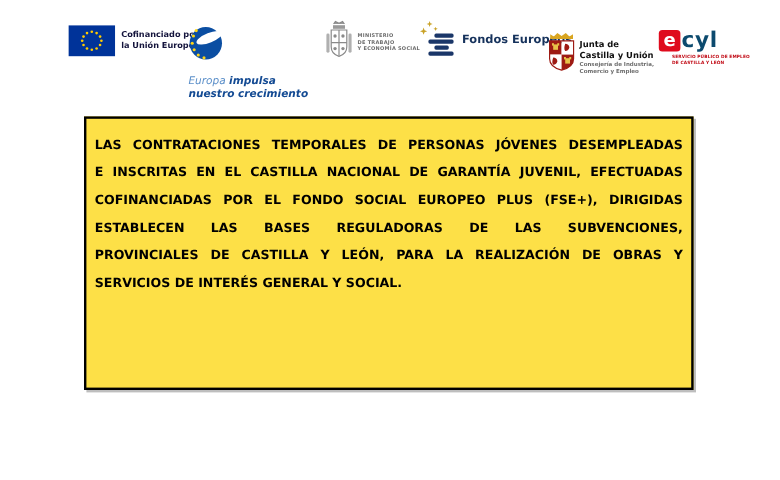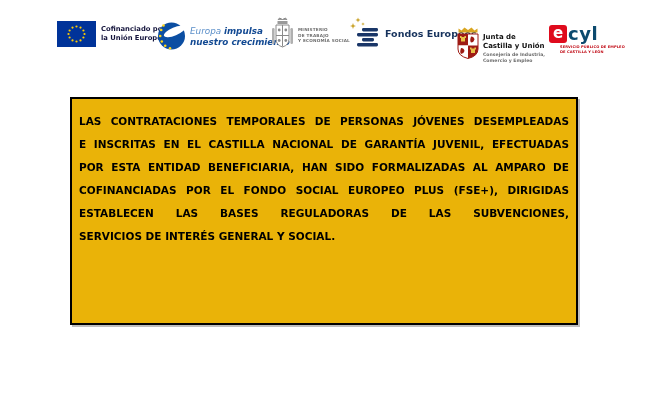--- a/index.html
+++ b/index.html
@@ -6,21 +6,21 @@
   .canvas{position:relative;width:650px;height:400px;background:#ffffff;overflow:hidden;
           font-family:"DejaVu Sans",sans-serif;}
 
   
   .logo{position:absolute;display:flex;align-items:flex-start;}
   .logo svg{flex:0 0 auto;display:block;}
 
   .logo-eu{left:57px;top:21px;gap:5px;}
   .eu-text{margin-top:4px;font-size:6.8px;font-weight:700;color:#14143c;line-height:8.8px;}
 
-  .logo-impulsa{left:157px;top:19px;gap:3px;}
+  .logo-impulsa{left:157px;top:19px;gap:3px;flex-direction:column;}
   .impulsa-text{margin-top:7px;font-style:italic;font-size:8.8px;line-height:11px;color:#134a93;}
   .impulsa-text .w1{color:#5b8fc9;font-weight:400;}
   .impulsa-text .w2{font-weight:700;}
   .impulsa-text .l2{font-weight:700;}
 
   .logo-ministerio{left:271px;top:16px;gap:4px;}
   .min-text{margin-top:11px;font-size:4.2px;line-height:5.6px;color:#6e6e6e;
             letter-spacing:.2px;font-weight:700;}
 
   .logo-fondos{left:349px;top:16px;gap:5px;}
@@ -33,21 +33,21 @@
   .logo-ecyl{left:549px;top:23px;display:block;}
   .ecyl-row{display:flex;align-items:center;gap:1px;}
   .ecyl-box{width:18px;height:18px;background:#df0b1d;border-radius:3px;color:#fff;
             font-weight:700;font-size:15px;line-height:17px;text-align:center;}
   .ecyl-rest{font-size:18px;font-weight:700;color:#0c4a6e;letter-spacing:.5px;}
   .ecyl-sub{margin:1px 0 0 11px;font-size:3.6px;line-height:4.6px;color:#c00813;
             font-weight:700;letter-spacing:.1px;}
 
   
   .notice-box{position:absolute;left:70px;top:97px;width:508px;height:228px;
-              box-sizing:border-box;border:2px solid #000;background:#eab308;
+              box-sizing:border-box;border:2px solid #000;background:#fde047;
               padding:11px 7px 0 7px;box-shadow:2px 2px 0 rgba(110,110,110,.45);}
   .jline{font-weight:700;font-size:10.5px;color:#000;line-height:23px;
          text-align:justify;text-align-last:justify;white-space:normal;}
   .jline.last{text-align:right;text-align-last:left;}
 </style>
 </head>
 <body>
 
 <div class="canvas">
 
@@ -178,19 +178,19 @@
     </div>
     <div class="ecyl-sub">
       <div>SERVICIO PÚBLICO DE EMPLEO</div>
       <div>DE CASTILLA Y LEÓN</div>
     </div>
   </div>
 
   <div class="notice-box">
     <div class="jline">LAS CONTRATACIONES TEMPORALES DE PERSONAS JÓVENES DESEMPLEADAS</div>
     <div class="jline">E INSCRITAS EN EL CASTILLA NACIONAL DE GARANTÍA JUVENIL, EFECTUADAS</div>
-    <div class="jline">POR ESTA ENTIDAD BENEFICIARIA, HAN SIDO FORMALIZADAS AL AMPARO DE</div>
     <div class="jline">COFINANCIADAS POR EL FONDO SOCIAL EUROPEO PLUS (FSE+), DIRIGIDAS</div>
     <div class="jline">ESTABLECEN LAS BASES REGULADORAS DE LAS SUBVENCIONES,</div>
+    <div class="jline">PROVINCIALES DE CASTILLA Y LEÓN, PARA LA REALIZACIÓN DE OBRAS Y</div>
     <div class="jline last">SERVICIOS DE INTERÉS GENERAL Y SOCIAL.</div>
   </div>
 
 </div>
 
 </body></html>

